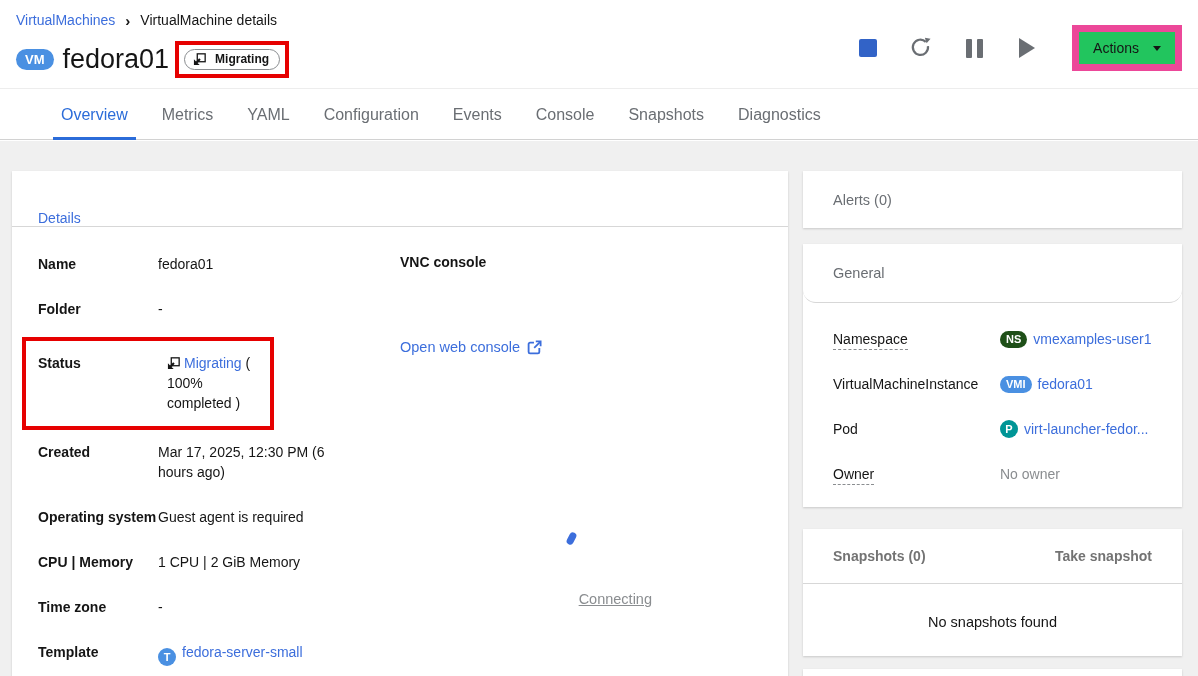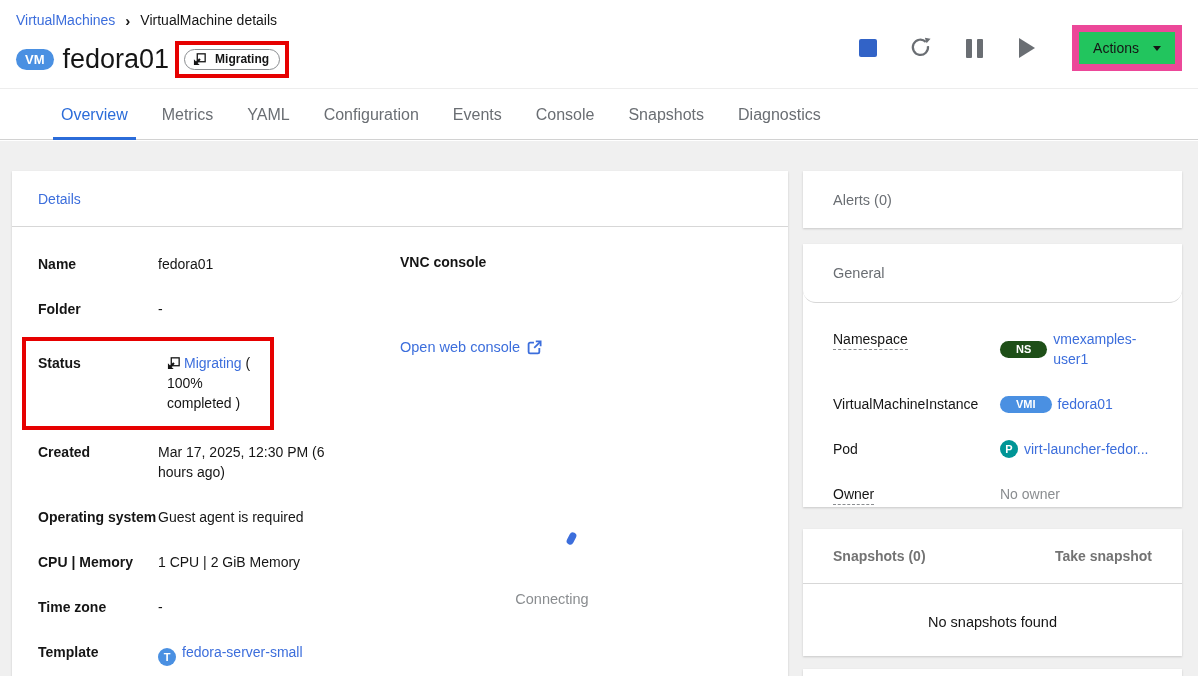--- a/index.html
+++ b/index.html
@@ -50,57 +50,57 @@
   .tab.active { color:#2b6cd9; }
   .tab.active::after { content:""; position:absolute; left:9px; right:9px; bottom:-1px;
                        height:3px; background:#2b6cd9; }
 
   
   .content { position:absolute; top:141px; left:0; right:0; bottom:0; background:#f0f0f0; }
   .card { position:absolute; background:#fff; box-shadow:0 1px 2px rgba(3,3,3,0.16); }
 
   
   #details-card { left:12px; top:30px; width:776px; height:580px; }
-  .card-head { height:56px; display:flex; align-items:center; padding:0 26px;
+  .card-head { height:56px; display:flex; align-items:flex-end; padding:0 26px;
                border-bottom:1px solid #d7d7d7; font-size:14px; }
   .details-body { position:relative; padding:27px 0 0 26px; }
   .dl-row { display:flex; margin-bottom:25px; font-size:14px; line-height:20px; }
   .dl-label { width:120px; flex-shrink:0; font-weight:bold; color:#151515; }
   .dl-value { width:178px; color:#151515; }
   .status-annotation { border:4px solid #e60000; width:252px; padding:12px 10px 13px 12px;
                        margin:-7px 0 12px -16px; }
   .status-annotation .dl-row { margin:0; }
   .status-annotation .dl-label { width:129px; }
   .status-annotation .dl-value { width:105px; flex-grow:1; }
   .status-suffix { margin-left:4px; }
   .mig-icon { vertical-align:-2px; margin-right:4px; }
   .template-badge { width:18px; height:18px; border-radius:50%; background:#4a90e2; color:#fff;
                     font-size:11px; font-weight:bold; display:inline-flex; align-items:center;
                     justify-content:center; margin-right:6px; vertical-align:-4px; }
   .vnc-title { position:absolute; left:388px; top:83px; font-size:14px; font-weight:bold; }
   .vnc-open { position:absolute; left:388px; top:168px; font-size:14.5px;
               display:inline-flex; align-items:center; gap:7px; }
   .vnc-spinner { position:absolute; left:556px; top:361px; width:7px; height:13px;
                  border-radius:4px; background:#3c6edc; transform:rotate(27deg); }
-  .vnc-connecting { position:absolute; left:440px; top:420px; width:200px; text-align:center;
-                    color:#8a8d90; font-size:14.5px; }
+  .vnc-connecting { position:absolute; left:440px; top:420px; width:200px; text-align:right;
+                    color:#8a8d90; font-size:14.5px;text-decoration:underline; }
 
   
   #alerts-card { left:803px; top:30px; width:379px; height:57px; display:flex;
                  align-items:center; padding:0 30px; font-size:14.5px; color:#6a6e73; }
   #general-card { left:803px; top:103px; width:379px; height:263px; }
   .side-head { height:59px; display:flex; align-items:center; padding:0 30px;
                color:#6a6e73; font-size:14.5px; border-bottom:1px solid #d7d7d7;border-radius:13px; }
   .side-body { padding:26px 30px 0; }
   .g-row { display:flex; margin-bottom:25px; font-size:14px; line-height:20px; }
   .g-label { width:167px; flex-shrink:0; font-weight:normal; }
   .g-label .dashed { border-bottom:1.5px dashed #8a8d90; padding-bottom:2px; }
   .g-value { display:inline-flex; align-items:center; }
   .res-badge { color:#fff; font-size:11px; font-weight:bold; border-radius:10px;
-               padding:2px 16px; margin-right:6px; line-height:13px; }
+               padding:2px 6px; margin-right:6px; line-height:13px; }
   .badge-ns { background:#1e4f18; }
   .badge-vmi { background:#4a90e2; }
   .badge-pod { background:#009596; border-radius:50%; width:18px; height:18px; padding:0;
                display:inline-flex; align-items:center; justify-content:center; }
   #snapshots-card { left:803px; top:388px; width:379px; height:127px; }
   .snap-head { height:55px; display:flex; align-items:center; justify-content:space-between;
                padding:0 30px; border-bottom:1px solid #d7d7d7; }
   .snap-title, .snap-action { color:#737373; font-size:14px; font-weight:bold; cursor:pointer; }
   .snap-empty { text-align:center; padding-top:30px; font-size:14.5px; color:#151515; }
   #sliver-card { left:803px; top:528px; width:379px; height:40px; }

